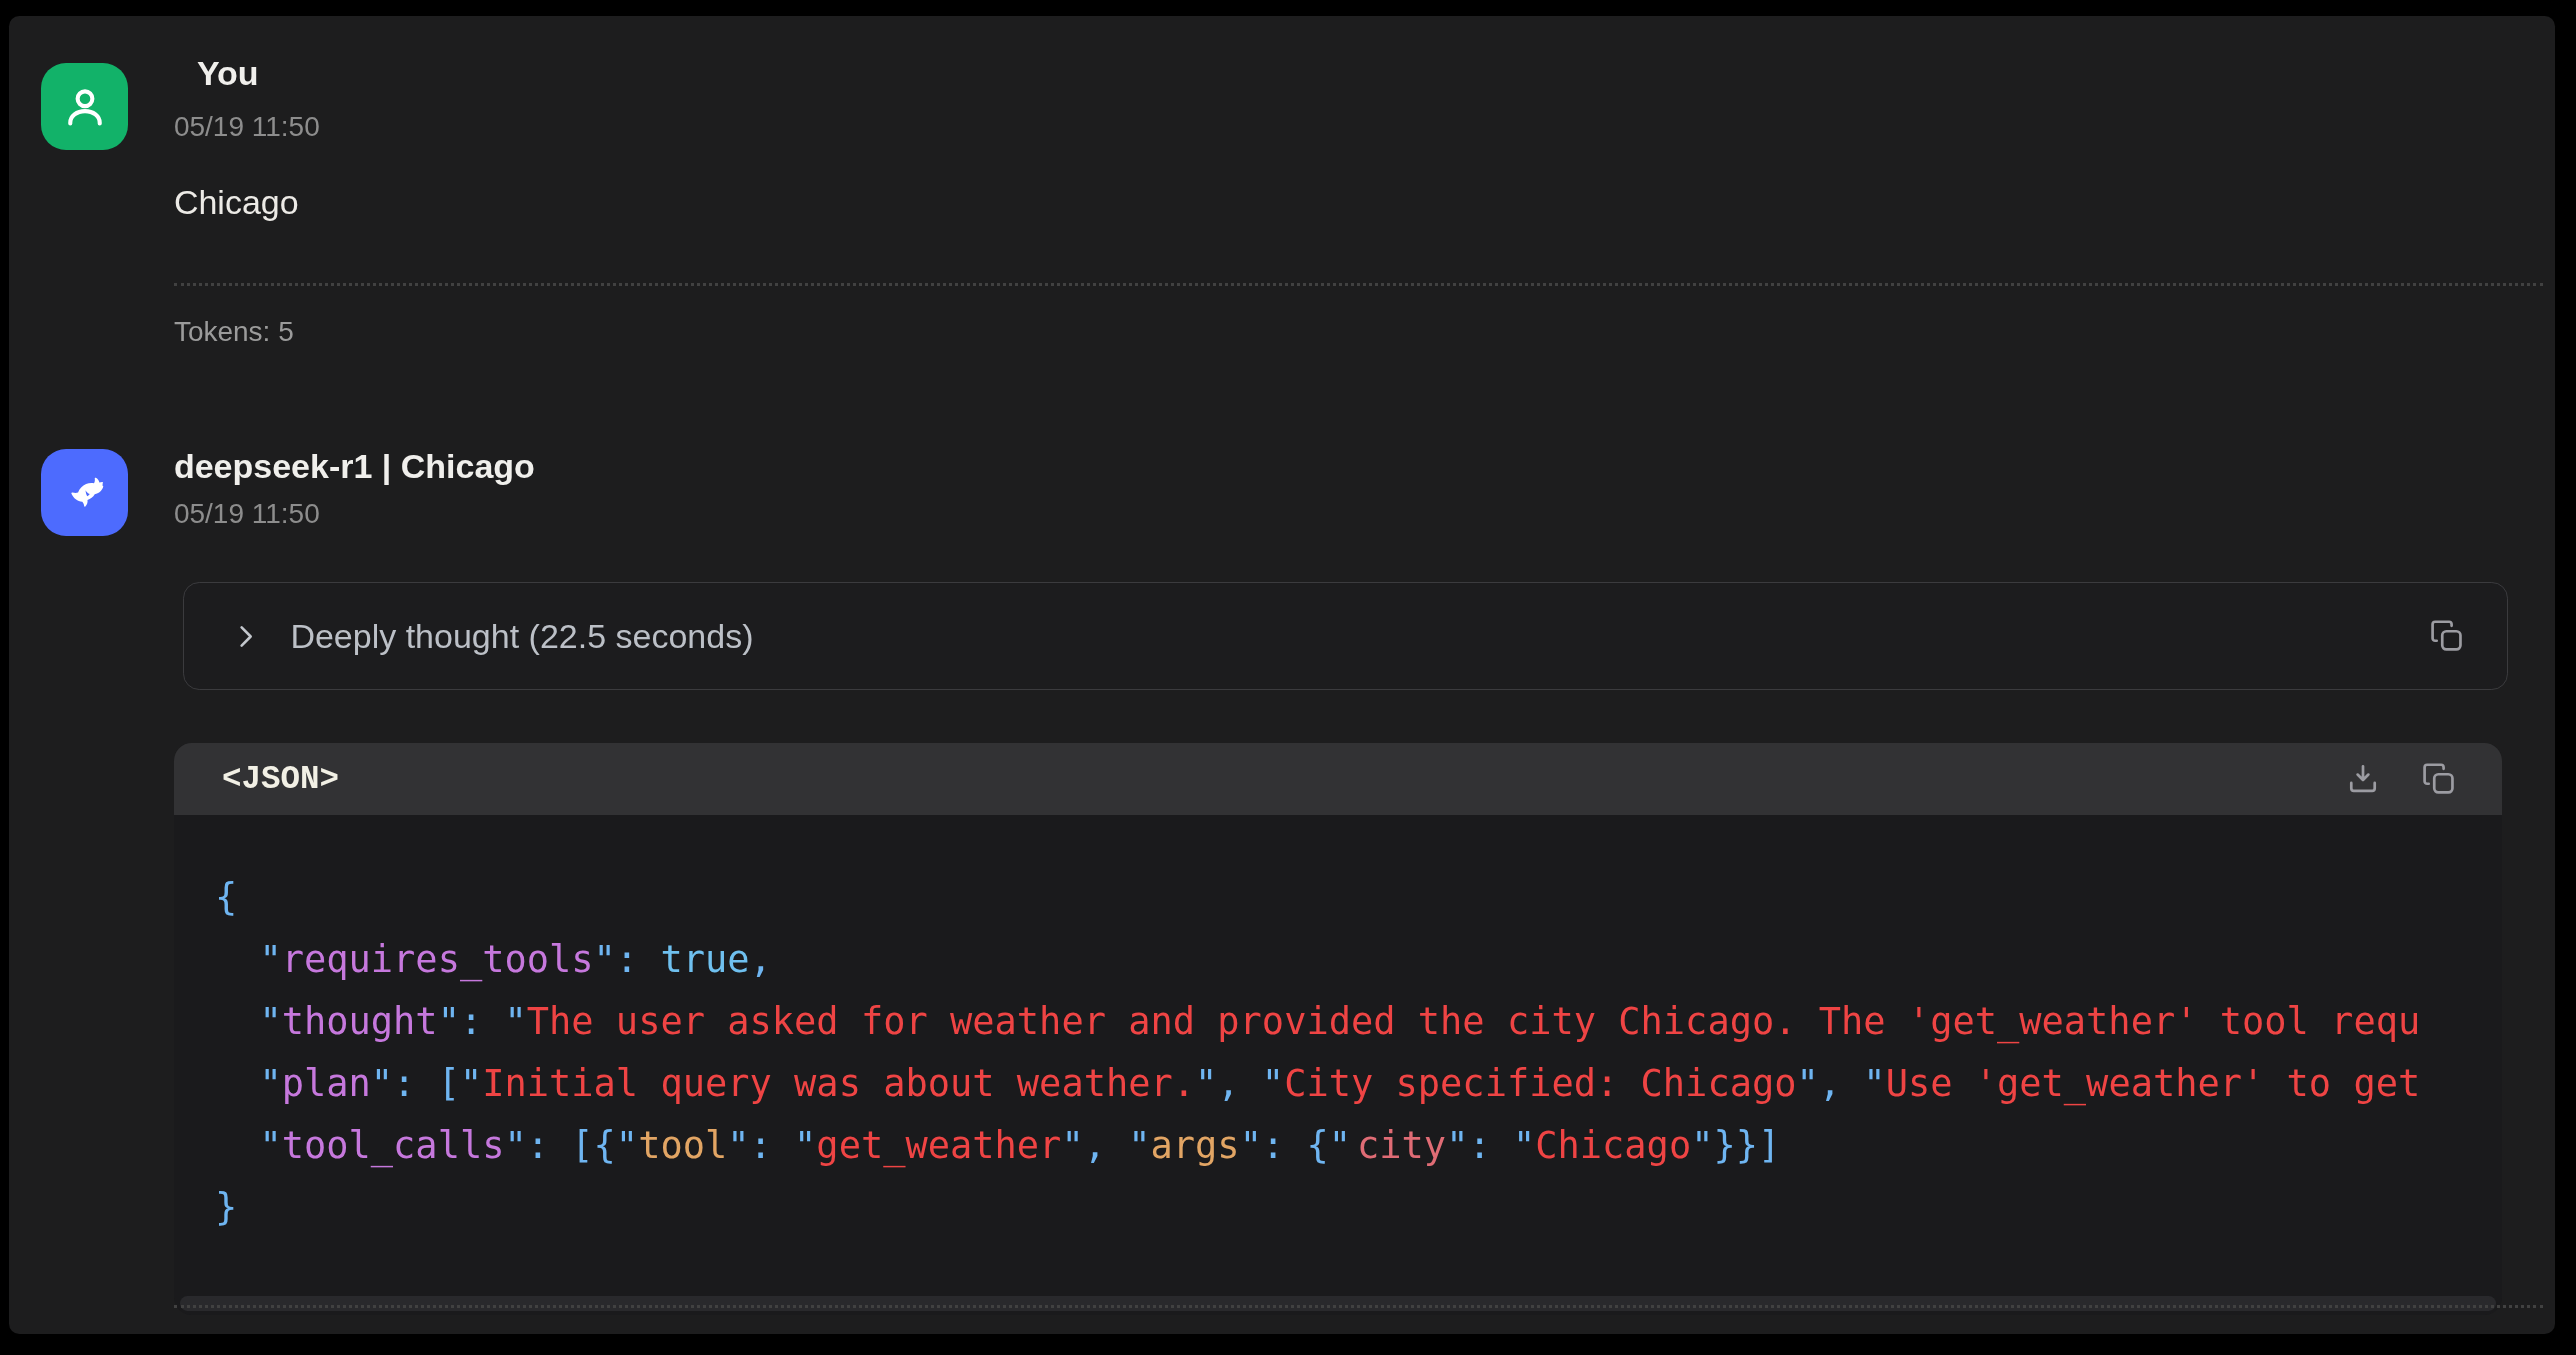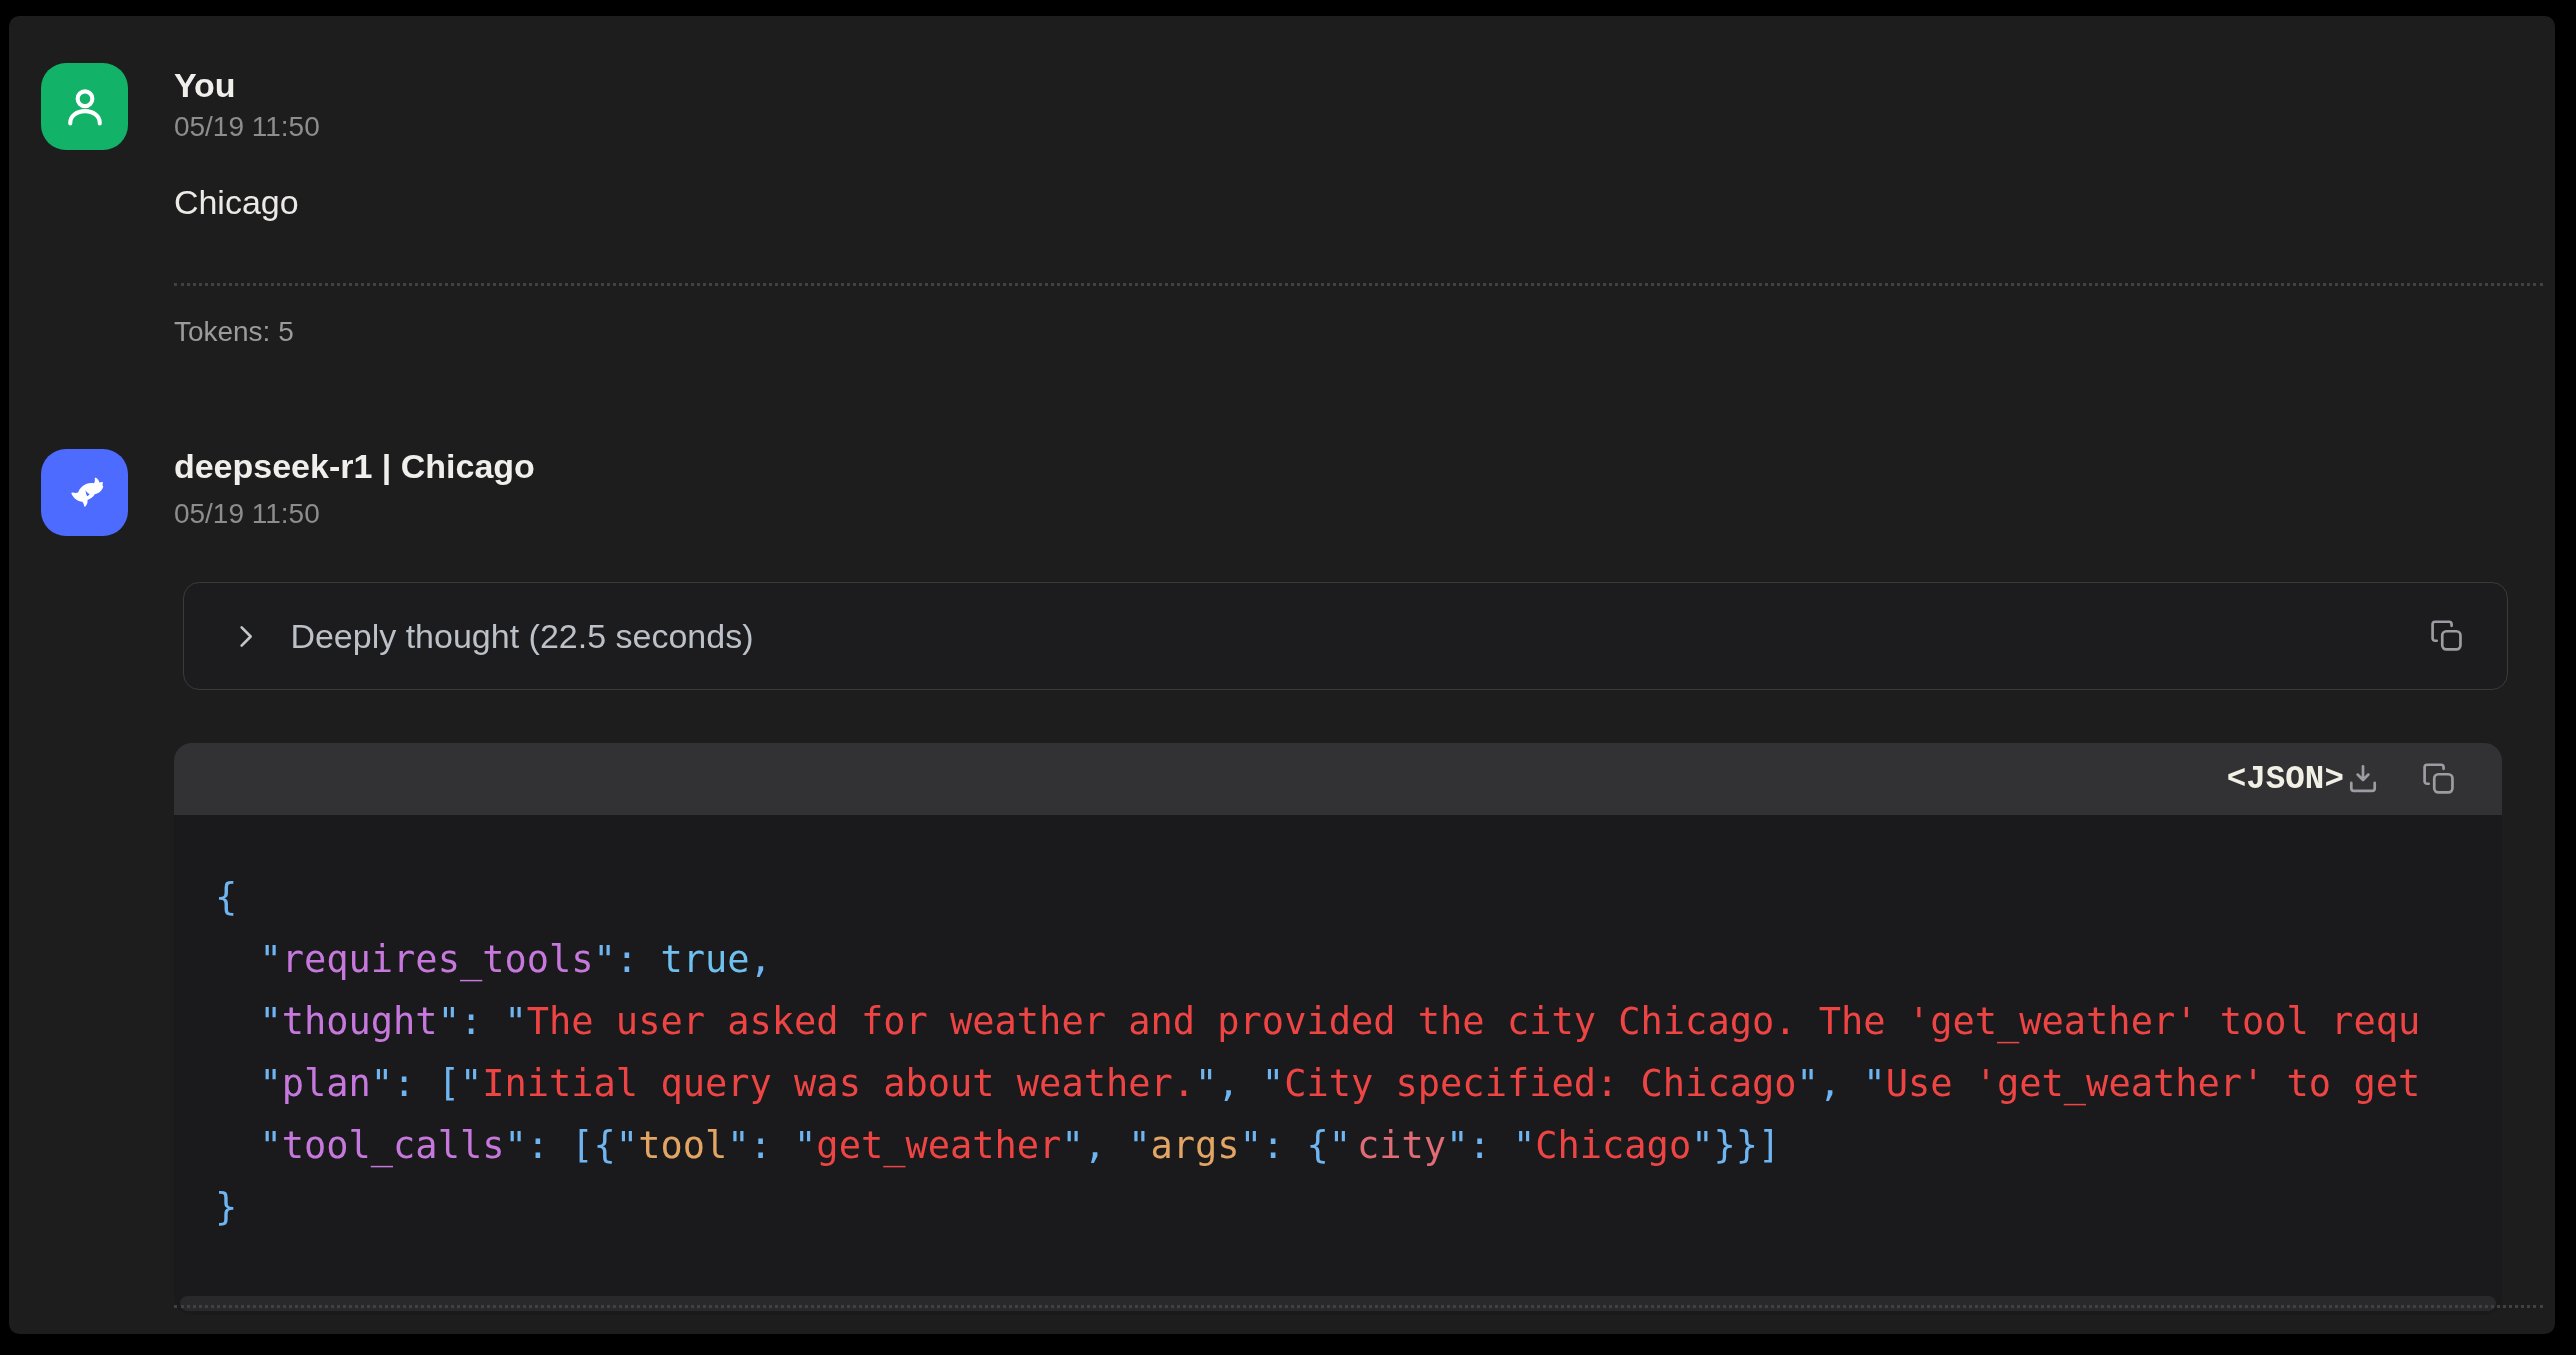--- a/index.html
+++ b/index.html
@@ -30,21 +30,21 @@
                    white-space:nowrap; }
   .icon-btn { color:#9c9ca2; background:none; border:none; cursor:pointer;
               display:flex; align-items:center; justify-content:center; }
   .icon-btn svg { width:38px; height:38px; }
   .thought-bar .icon-btn { margin-right:41px; }
 
   .code-block { position:absolute; left:165px; top:727px; width:2328px; height:572px;
                 border-radius:17.7px; overflow:hidden; background:#1a1a1c; }
   .code-header { height:72px; background:#323234; display:flex; align-items:center; }
   .code-lang { color:#f2f0e5; font-size:32.5px; font-weight:700;
-               font-family:"Liberation Mono", monospace; margin-left:48px; flex:1 1 auto;text-align:right; }
+               font-family:"Liberation Mono", monospace; margin-left:48px; flex:1 1 auto; }
   .code-header .icon-btn { margin-right:38px; }
   .code-header .icon-btn:last-child { margin-right:44px; }
 
   .code-content { padding:52px 0 0 41px; font-family:"DejaVu Sans Mono", monospace;
                   font-size:37px; line-height:62px; white-space:pre; overflow:hidden; }
   .tk-pun  { color:#6fb5f1; }
   .tk-k1   { color:#c678dd; }
   .tk-k2   { color:#e2a564; }
   .tk-k3   { color:#e06c75;margin-left:6px; }
   .tk-str  { color:#ef4444; }
@@ -57,21 +57,21 @@
 <body>
 
 <div class="frame">
 
   <div class="avatar avatar-user">
     <svg viewBox="0 0 24 24" fill="none" stroke="#ffffff" stroke-width="1.9" stroke-linecap="round">
       <circle cx="12" cy="8.2" r="3.4"></circle>
       <path d="M5.2 19.6v-.3c0-3.1 3-5.4 6.8-5.4s6.8 2.3 6.8 5.4v.3"></path>
     </svg>
   </div>
-  <div class="sender" style="top:50px;">You</div>
+  <div class="sender" style="top:38px;margin-left:23px;">You</div>
   <div class="stamp" style="top:95px;">05/19 11:50</div>
   <div class="msg-text" style="top:167px;">Chicago</div>
   <div class="divider" style="top:267px;"></div>
   <div class="tokens" style="top:300px;">Tokens: 5</div>
 
   <div class="avatar avatar-assistant">
     <svg viewBox="0 0 48 48">
       <path fill="#ffffff" d="M40.5 13.8c-1.1-.1-2.2.1-3.2.5-.4-1.9-1.6-3.5-3.3-4.4-.5-.3-1.1.2-1 .8.3 1.5.1 3.1-.7 4.4-2.4-.5-5-.2-7.3.7-3.5 1.5-6.2 4.3-7.4 7.8-1.7.5-3.5.4-5.1-.1-.7-.2-1.3.5-1 1.1 1.8 4.1 5.6 7 10 7.5 1 1.1 1.6 2.4 1.7 3.9 0 .6.7.9 1.1.5 1.6-1.6 2.4-3.8 2-6 2.8-.9 5.2-2.8 6.7-5.3 2.9-.4 5.5-2.2 6.9-4.8.4-.7.7-1.4.9-2.1.2-.5-.2-1-.7-1z"></path>
       <path fill="#4d6bfe" d="M24.5 21.5c.8 1.6 2.2 2.9 3.9 3.5-.5.9-1.3 1.7-2.3 2.1-.9-1.7-1.5-3.6-1.6-5.6z"></path>
     </svg>

